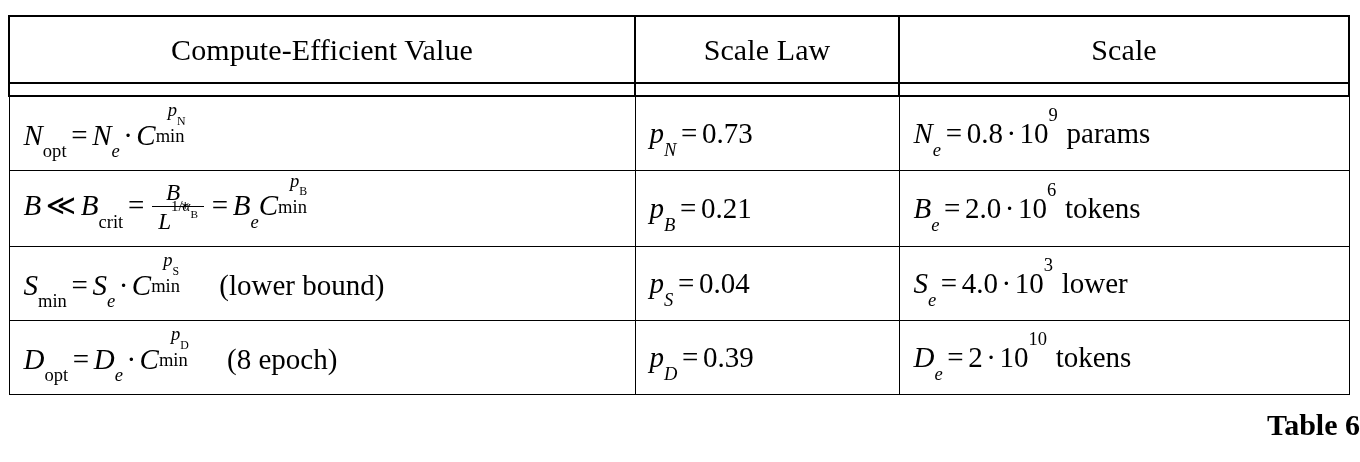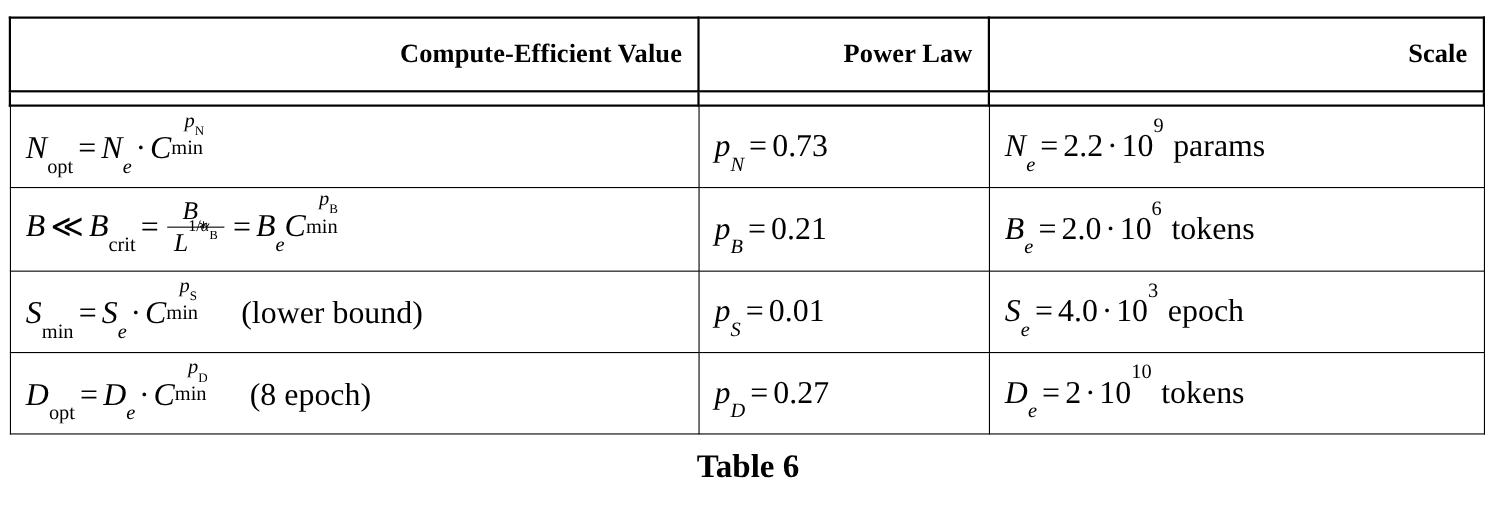--- a/index.html
+++ b/index.html
@@ -45,23 +45,23 @@
   }
 
   
   col.c-value { width: 626px; }
   col.c-power { width: 264px; }
   col.c-scale { width: 450px; }
 
   
   thead th {
     height: 65px;
-    text-align: right;
-    font-weight: bold;
-    font-size: 24px;
+    text-align: center;
+    font-weight: normal;
+    font-size: 30px;
     letter-spacing: 0.1px;
     border-bottom-width: 2px;
   }
 
   
   tr.rule-gap td {
     height: 11px;
     padding: 0;
     border-left: 2px solid #000000;
     border-right: 2px solid #000000;
@@ -160,21 +160,21 @@
     line-height: 1.18;
     font-family: Liberation Serif, serif;
   }
 
   
   .caption {
     position: absolute;
     left: 0;
     top: 408px;
     width: 1360px;
-    text-align: center;
+    text-align: right;
     font-weight: bold;
     font-size: 30px;
     font-family: "Liberation Serif", "DejaVu Serif", serif;
   }
 </style>
 </head>
 <body>
 
 <div id="figure-root">
 
@@ -182,75 +182,75 @@
     <table class="sci-table">
       <colgroup>
         <col class="c-value">
         <col class="c-power">
         <col class="c-scale">
       </colgroup>
 
       <thead>
         <tr>
           <th>Compute-Efficient Value</th>
-          <th>Power Law</th>
+          <th>Scale Law</th>
           <th>Scale</th>
         </tr>
       </thead>
 
       <tbody>
 
         <tr class="rule-gap">
           <td class="first"></td>
           <td></td>
           <td></td>
         </tr>
 
         <tr class="data-row">
           <td>
             <span class="math"><span class="mi">N</span><sub><span class="mup">opt</span></sub><span class="mop">=</span><span class="mi">N</span><sub><span class="mi">e</span></sub><span class="mdot">·</span><span class="mi">C</span><span class="subsup"><span class="sup-part"><i>p</i><sub>N</sub></span><span class="sub-part">min</span></span></span>
           </td>
           <td>
             <span class="math"><span class="mi">p</span><sub><span class="mi">N</span></sub><span class="mop">=</span><span class="mup">0.73</span></span>
           </td>
           <td>
-            <span class="math"><span class="mi">N</span><sub><span class="mi">e</span></sub><span class="mop">=</span><span class="mup">2.2</span><span class="mdot">·</span><span class="mup">10</span><sup>9</sup><span class="mtext">params</span></span>
+            <span class="math"><span class="mi">N</span><sub><span class="mi">e</span></sub><span class="mop">=</span><span class="mup">0.8</span><span class="mdot">·</span><span class="mup">10</span><sup>9</sup><span class="mtext">params</span></span>
           </td>
         </tr>
 
         <tr class="data-row tall">
           <td>
             <span class="math"><span class="mi">B</span><span class="mop">≪</span><span class="mi">B</span><sub><span class="mup">crit</span></sub><span class="mop">=</span><span class="frac"><span class="num"><i>B</i><sub>∗</sub></span><span class="den"><i>L</i><sup><span>1/</span><i>α</i><sub>B</sub></sup></span></span><span class="mop">=</span><span class="mi">B</span><sub><span class="mi">e</span></sub><span class="mi">C</span><span class="subsup"><span class="sup-part"><i>p</i><sub>B</sub></span><span class="sub-part">min</span></span></span>
           </td>
           <td>
             <span class="math"><span class="mi">p</span><sub><span class="mi">B</span></sub><span class="mop">=</span><span class="mup">0.21</span></span>
           </td>
           <td>
             <span class="math"><span class="mi">B</span><sub><span class="mi">e</span></sub><span class="mop">=</span><span class="mup">2.0</span><span class="mdot">·</span><span class="mup">10</span><sup>6</sup><span class="mtext">tokens</span></span>
           </td>
         </tr>
 
         <tr class="data-row">
           <td>
             <span class="math"><span class="mi">S</span><sub><span class="mup">min</span></sub><span class="mop">=</span><span class="mi">S</span><sub><span class="mi">e</span></sub><span class="mdot">·</span><span class="mi">C</span><span class="subsup"><span class="sup-part"><i>p</i><sub>S</sub></span><span class="sub-part">min</span></span><span class="mtext">(lower bound)</span></span>
           </td>
           <td>
-            <span class="math"><span class="mi">p</span><sub><span class="mi">S</span></sub><span class="mop">=</span><span class="mup">0.01</span></span>
-          </td>
-          <td>
-            <span class="math"><span class="mi">S</span><sub><span class="mi">e</span></sub><span class="mop">=</span><span class="mup">4.0</span><span class="mdot">·</span><span class="mup">10</span><sup>3</sup><span class="mtext">epoch</span></span>
+            <span class="math"><span class="mi">p</span><sub><span class="mi">S</span></sub><span class="mop">=</span><span class="mup">0.04</span></span>
+          </td>
+          <td>
+            <span class="math"><span class="mi">S</span><sub><span class="mi">e</span></sub><span class="mop">=</span><span class="mup">4.0</span><span class="mdot">·</span><span class="mup">10</span><sup>3</sup><span class="mtext">lower</span></span>
           </td>
         </tr>
 
         <tr class="data-row">
           <td>
             <span class="math"><span class="mi">D</span><sub><span class="mup">opt</span></sub><span class="mop">=</span><span class="mi">D</span><sub><span class="mi">e</span></sub><span class="mdot">·</span><span class="mi">C</span><span class="subsup"><span class="sup-part"><i>p</i><sub>D</sub></span><span class="sub-part">min</span></span><span class="mtext">(8 epoch)</span></span>
           </td>
           <td>
-            <span class="math"><span class="mi">p</span><sub><span class="mi">D</span></sub><span class="mop">=</span><span class="mup">0.27</span></span>
+            <span class="math"><span class="mi">p</span><sub><span class="mi">D</span></sub><span class="mop">=</span><span class="mup">0.39</span></span>
           </td>
           <td>
             <span class="math"><span class="mi">D</span><sub><span class="mi">e</span></sub><span class="mop">=</span><span class="mup">2</span><span class="mdot">·</span><span class="mup">10</span><sup>10</sup><span class="mtext">tokens</span></span>
           </td>
         </tr>
 
       </tbody>
     </table>
   </div>
 

